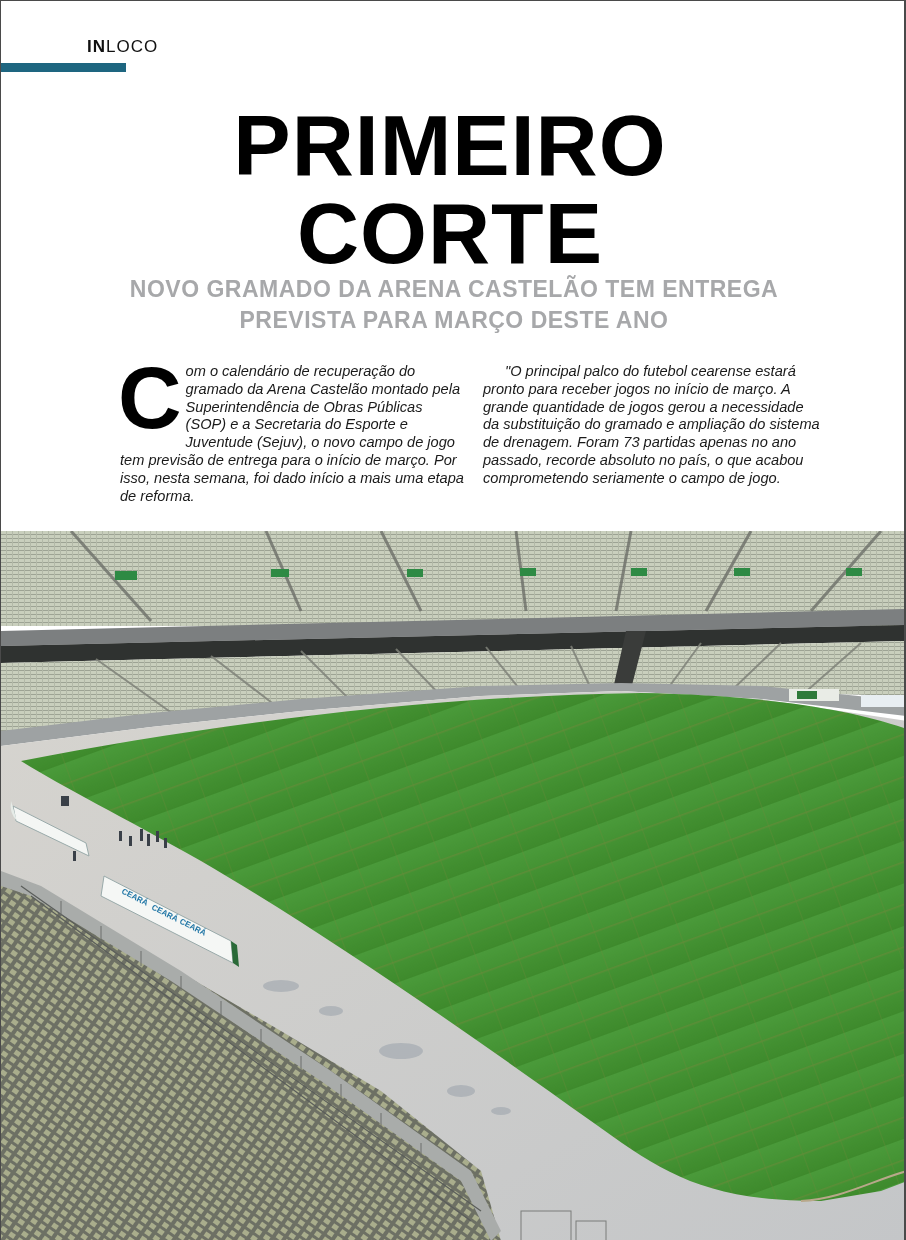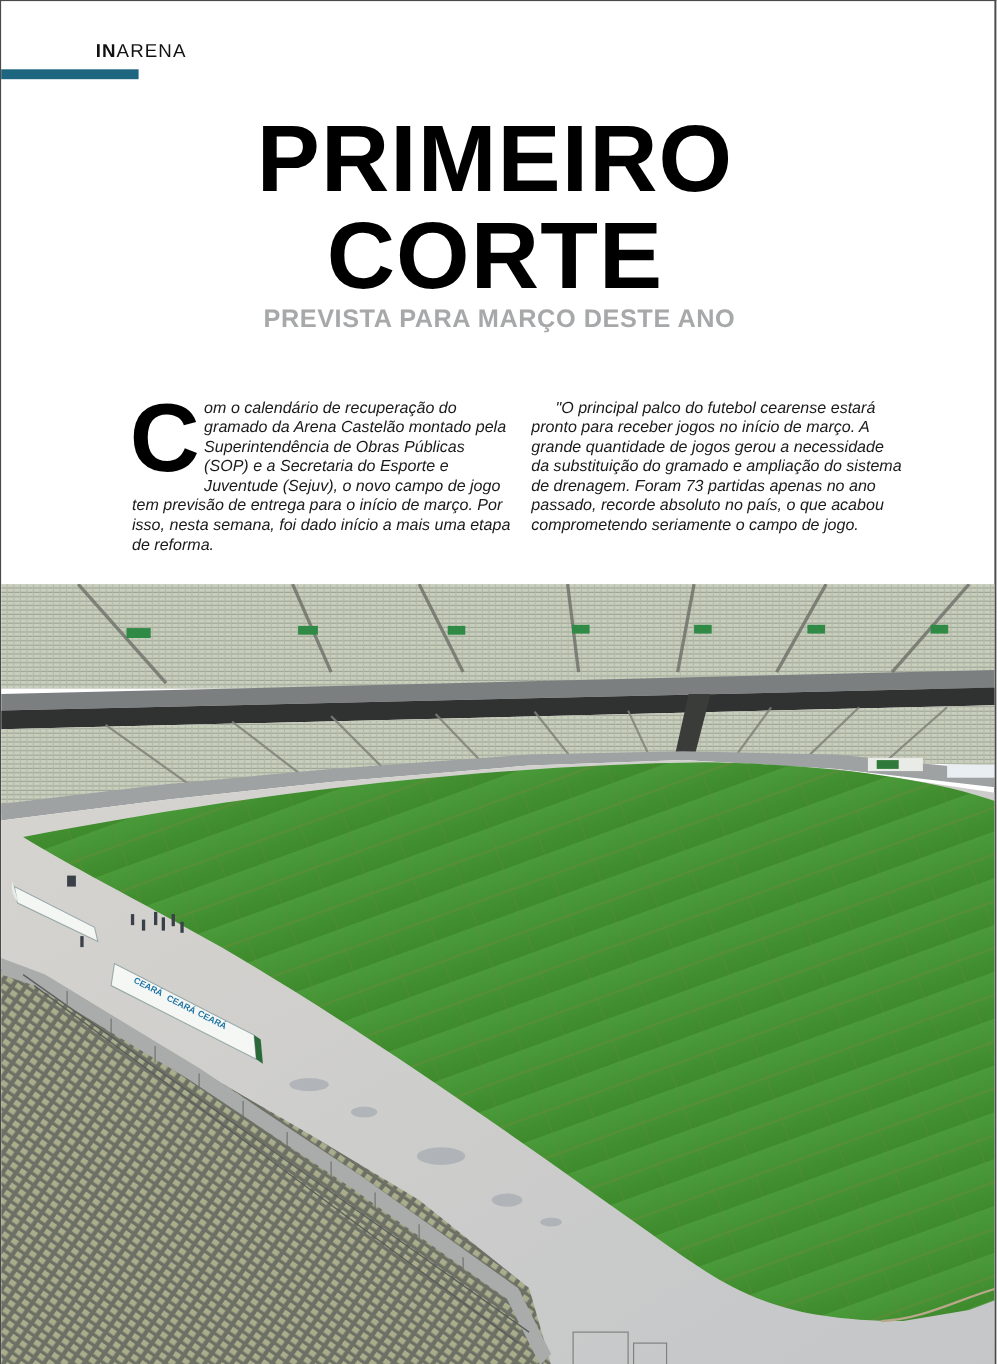--- a/index.html
+++ b/index.html
@@ -57,28 +57,29 @@
       position: absolute; left: 0; top: 530px; width: 906px; height: 710px;
     }
     .photo svg { display: block; }
   </style>
 </head>
 <body>
 
 <div class="page">
 
   <div class="section-tag">
-    <span class="bold">IN</span><span class="light">ARENA</span>
+    <span class="bold">IN</span><span class="light">LOCO</span>
   </div>
   <div class="teal-bar"></div>
 
   <div class="headline l1">PRIMEIRO</div>
   <div class="headline l2">CORTE</div>
 
   <div class="subtitle">
+    <div>NOVO GRAMADO DA ARENA CASTELÃO TEM ENTREGA</div>
     <div>PREVISTA PARA MARÇO DESTE ANO</div>
   </div>
 
   <div class="col left">
     <span class="dropcap">C</span>
     <p>om o calendário de recuperação do gramado da Arena Castelão montado pela Superintendência de Obras Públicas (SOP) e a Secretaria do Esporte e Juventude (Sejuv), o novo campo de jogo tem previsão de entrega para o início de março. Por isso, nesta semana, foi dado início a mais uma etapa de reforma.</p>
   </div>
 
   <div class="col right">
     <p class="indent">"O principal palco do futebol cearense estará pronto para receber jogos no início de março. A grande quantidade de jogos gerou a necessidade da substituição do gramado e ampliação do sistema de drenagem. Foram 73 partidas apenas no ano passado, recorde absoluto no país, o que acabou comprometendo seriamente o campo de jogo.</p>

